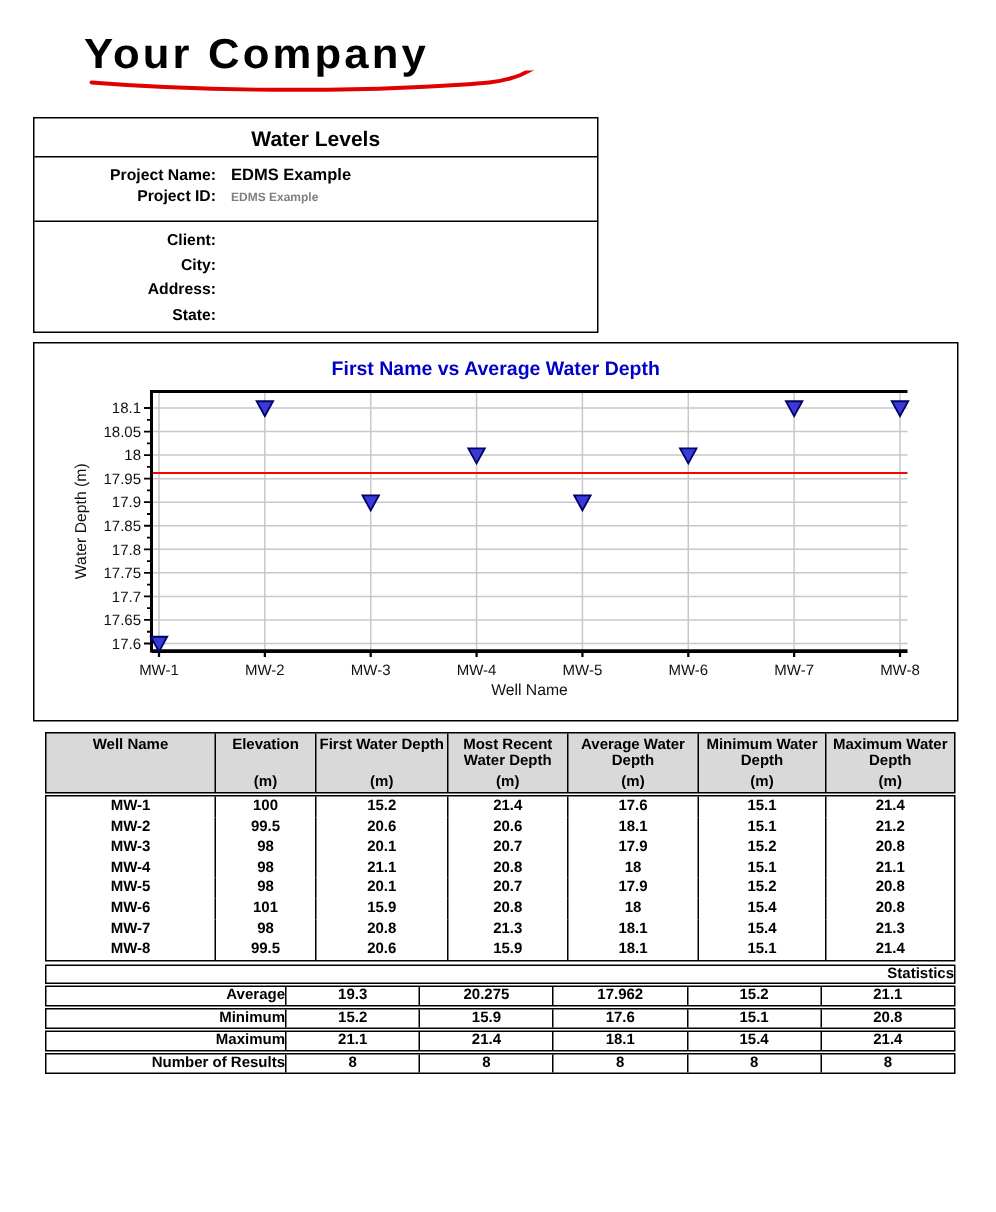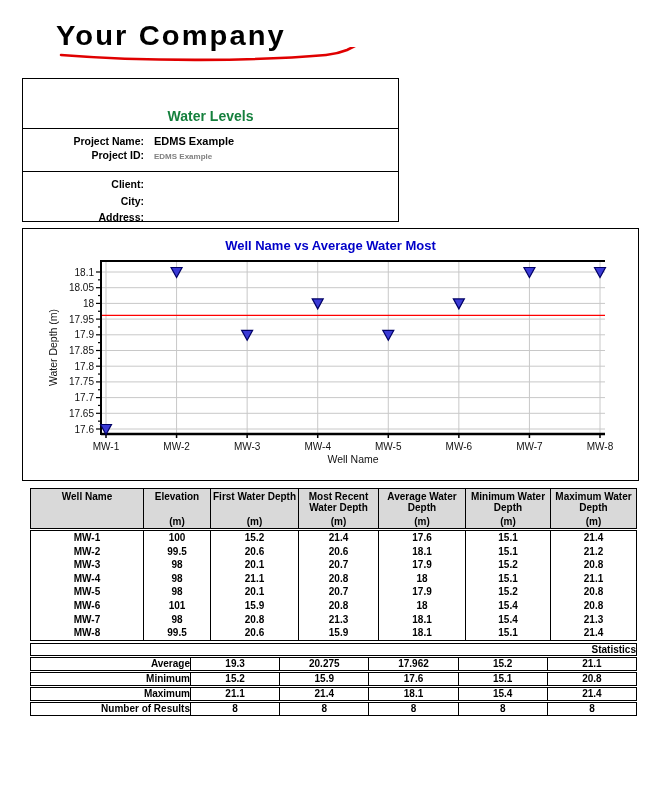--- a/index.html
+++ b/index.html
@@ -15,23 +15,22 @@
     white-space:nowrap; transform:scaleX(1.04); transform-origin:left;
   }
   .logo-swoosh { position:absolute; left:2px; top:27px; }
   
   .info-box {
     position:absolute; left:22px; top:78px; width:377px; height:144px;
     border:1px solid #000; background:#fff;
   }
   .info-title {
     height:26px; line-height:26px; text-align:center;
-    font-size:14px; font-weight:bold; color:#15803d;
+    font-size:14px; font-weight:bold; color:#000000;
     border-bottom:1px solid #000;
-    margin-top:24px;
   }
   .info-section { padding-top:3px; }
   .info-section.first { height:43px; border-bottom:1px solid #000; }
   .info-row { display:flex; align-items:baseline; }
   .info-row .lbl {
     width:121px; text-align:right; font-weight:bold; font-size:10.5px;
     flex:0 0 121px; padding-right:0;
   }
   .info-row .val { padding-left:10px; font-size:11px; font-weight:bold; }
   .info-row.pname  { height:17px; padding-top:3px; }
@@ -114,21 +113,21 @@
         <span class="val"></span>
       </div>
       <div class="info-row addr">
         <span class="lbl">State:</span>
         <span class="val"></span>
       </div>
     </div>
 </div>
 
 <div class="chart-box">
-  <div class="chart-title">Well Name vs Average Water Most</div>
+  <div class="chart-title">First Name vs Average Water Depth</div>
   <svg id="chart-svg" class="chart-svg" width="615" height="251" viewBox="0 0 615 251">
       <line x1="78" x2="582" y1="200" y2="200" stroke="#C8C8C8" stroke-width="1"></line>
       <line x1="78" x2="582" y1="184.3000000000009" y2="184.3000000000009" stroke="#C8C8C8" stroke-width="1"></line>
       <line x1="78" x2="582" y1="168.60000000000068" y2="168.60000000000068" stroke="#C8C8C8" stroke-width="1"></line>
       <line x1="78" x2="582" y1="152.90000000000043" y2="152.90000000000043" stroke="#C8C8C8" stroke-width="1"></line>
       <line x1="78" x2="582" y1="137.20000000000022" y2="137.20000000000022" stroke="#C8C8C8" stroke-width="1"></line>
       <line x1="78" x2="582" y1="121.5" y2="121.5" stroke="#C8C8C8" stroke-width="1"></line>
       <line x1="78" x2="582" y1="105.80000000000089" y2="105.80000000000089" stroke="#C8C8C8" stroke-width="1"></line>
       <line x1="78" x2="582" y1="90.10000000000068" y2="90.10000000000068" stroke="#C8C8C8" stroke-width="1"></line>
       <line x1="78" x2="582" y1="74.40000000000045" y2="74.40000000000045" stroke="#C8C8C8" stroke-width="1"></line>

